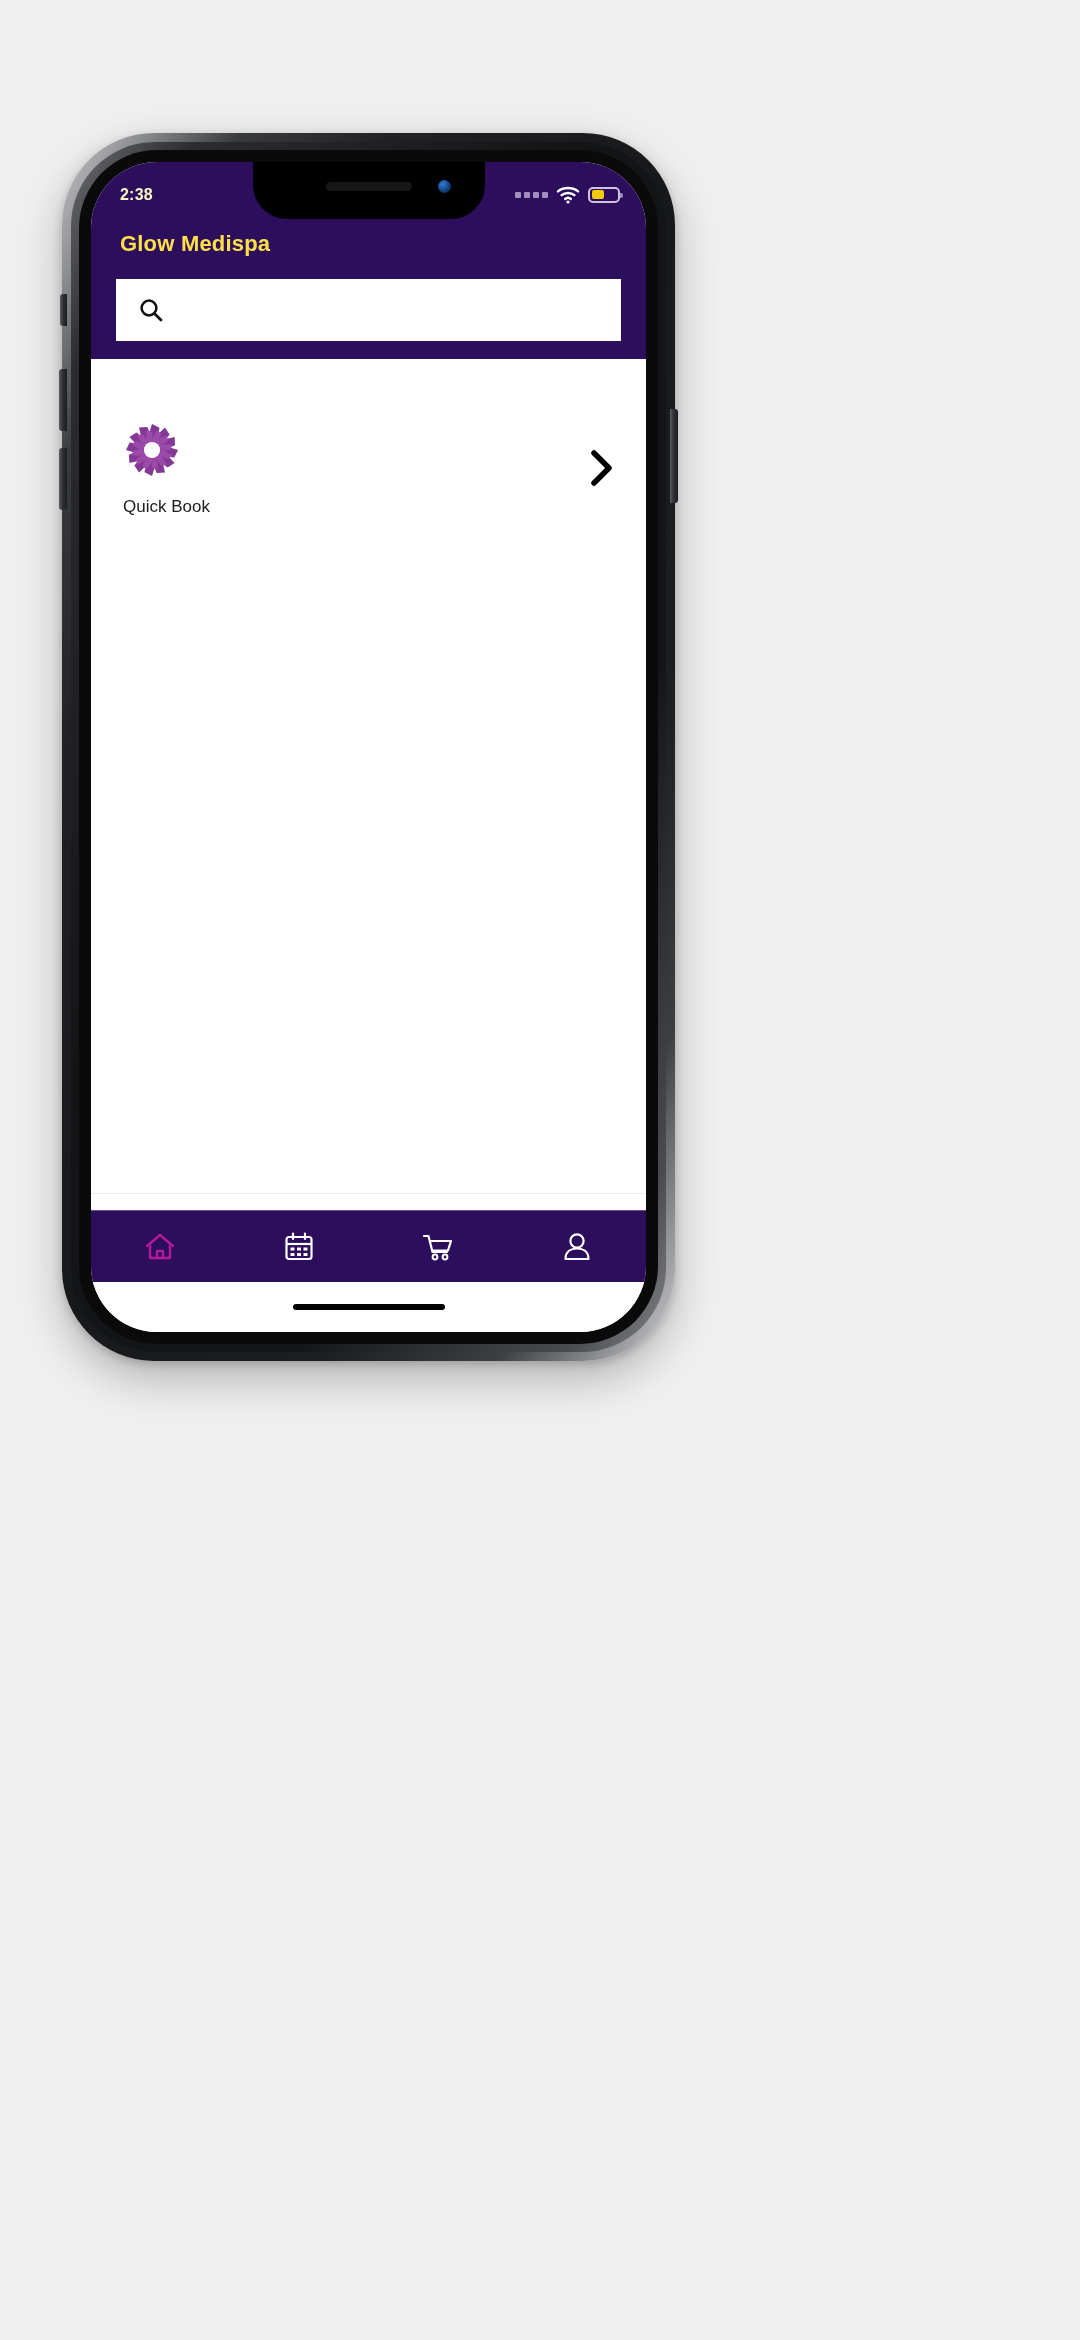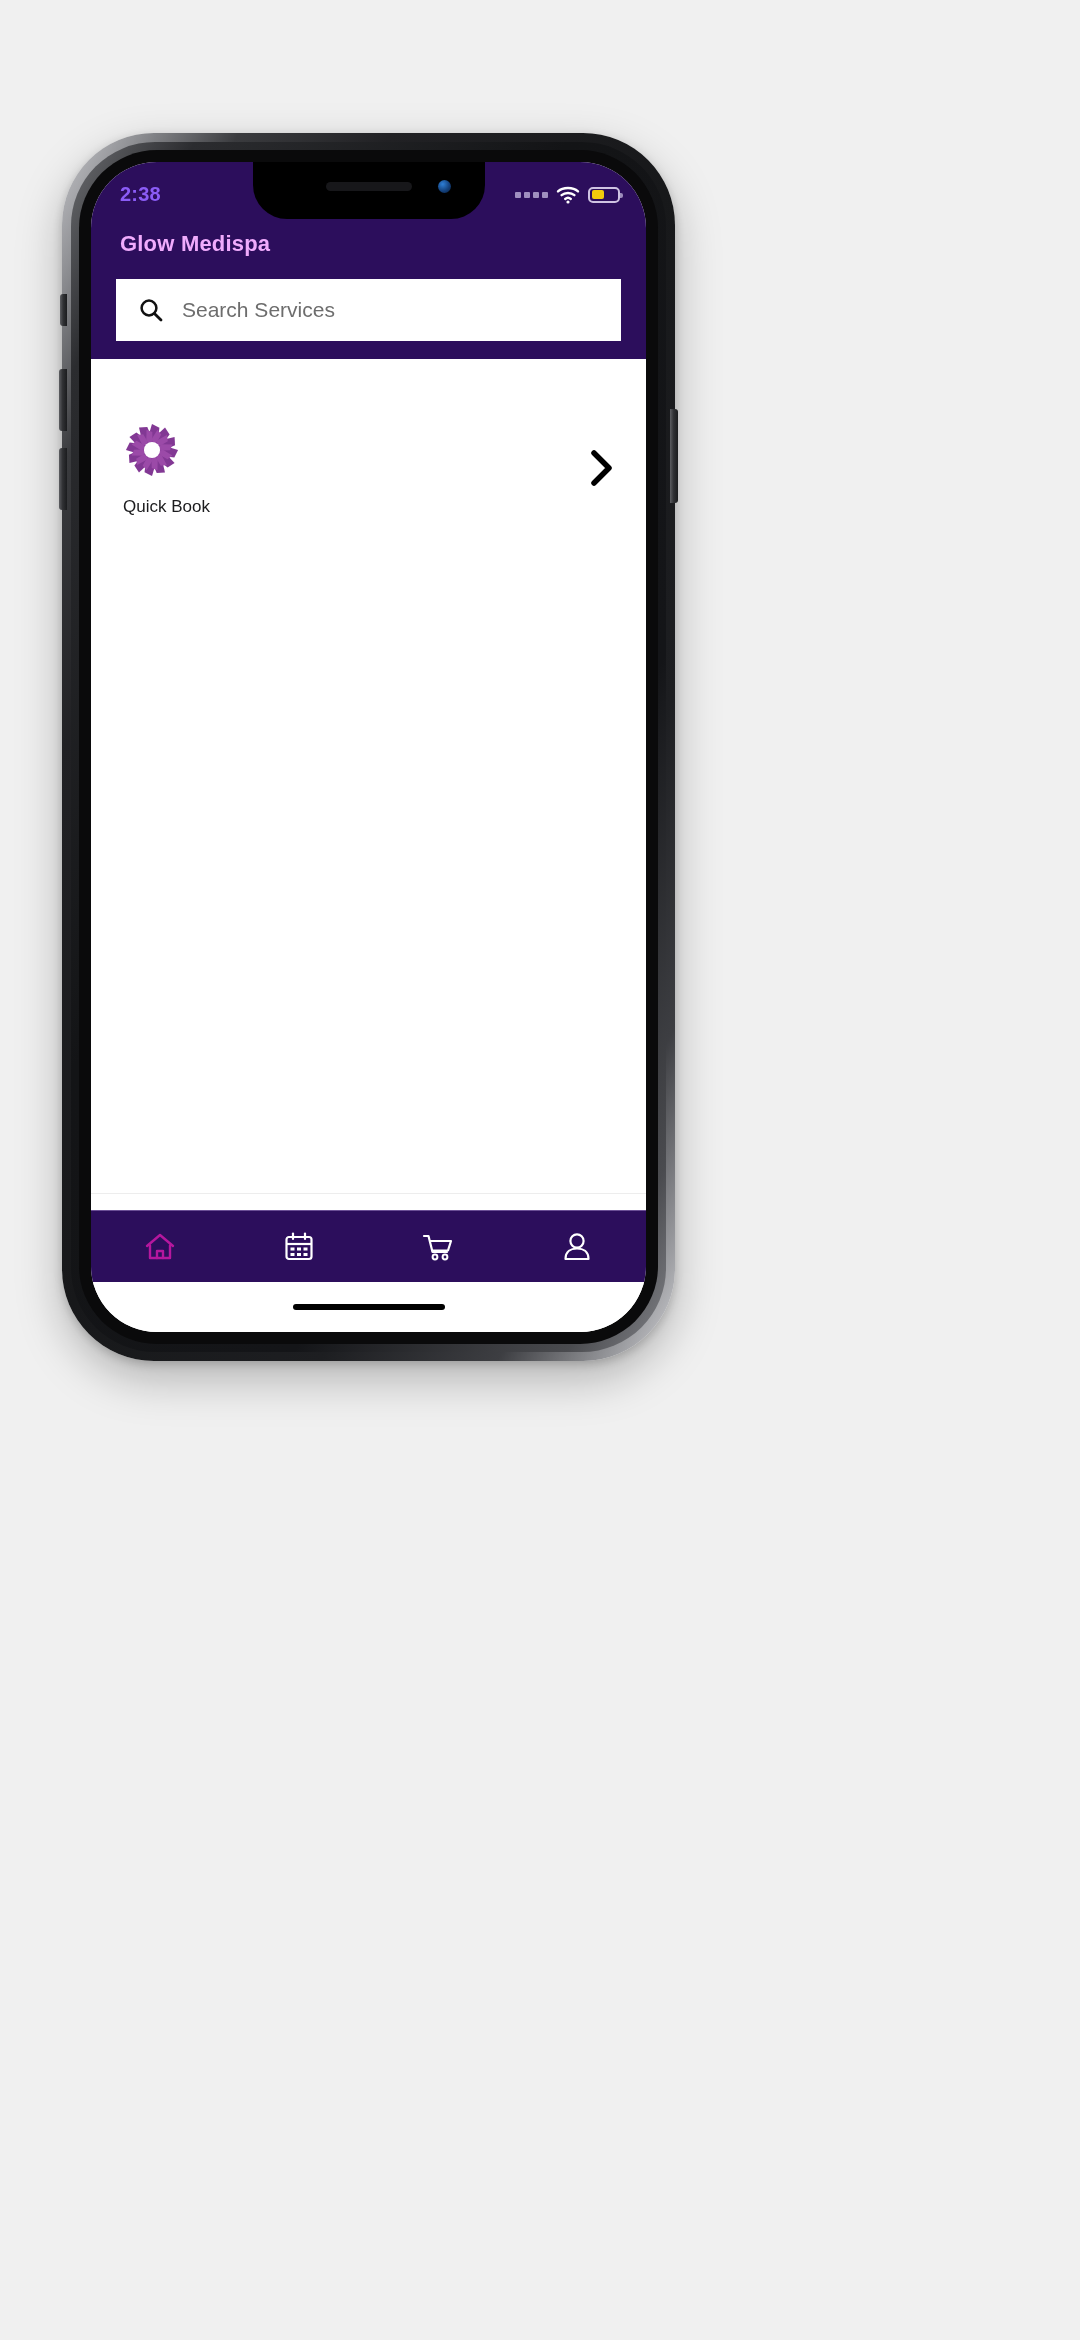--- a/index.html
+++ b/index.html
@@ -93,22 +93,22 @@
     position: relative;
   }
   #status-bar {
     height: 57px;
     display: flex;
     align-items: center;
     justify-content: space-between;
     padding: 0 26px 0 29px;
   }
   #status-time {
-    color: #8b5cf6;
-    font-size: 20px;
+    color: #fef9c3;
+    font-size: 16px;
     font-weight: bold;
     letter-spacing: 0.2px;
     padding-top: 8px;
   }
   #status-right {
     display: flex;
     align-items: center;
     gap: 8px;
     padding-top: 8px;
   }
@@ -121,21 +121,21 @@
     padding: 1.5px;
     position: relative;
   }
   #battery-fill { width: 48%; height: 100%; background: #f2cb0c; border-radius: 2px; }
   #battery-tip {
     position: absolute; right: -5px; top: 4.5px;
     width: 3px; height: 5px; background: #9c8cbb; border-radius: 0 2px 2px 0;
   }
 
   #app-title {
-    color: #f0abfc;
+    color: #fde047;
     font-size: 22px;
     font-weight: bold;
     padding: 12px 0 0 29px;
     letter-spacing: 0.2px;
   }
 
   #search-wrap { padding: 22px 25px 0 25px; }
   #search-bar {
     background: #ffffff;
     height: 62px;
@@ -260,21 +260,20 @@
         </div>
 
         <div id="app-title">Glow Medispa</div>
 
         <div id="search-wrap">
           <div id="search-bar">
             <svg width="26" height="26" viewBox="0 0 26 26">
               <circle cx="11" cy="11" r="7.4" stroke="#111111" stroke-width="2.5" fill="none"></circle>
               <line x1="16.4" y1="16.4" x2="23" y2="23" stroke="#111111" stroke-width="2.8" stroke-linecap="round"></line>
             </svg>
-            <input id="search-input" type="text" placeholder="Search Services" style="">
           </div>
         </div>
       </div>
 
       <div id="content">
         <div id="quick-book-row">
           <div id="quick-book-left">
             <svg width="62" height="62" viewBox="0 0 100 100">
               <g fill="#7b2d8e">
                 <g transform="rotate(0 50 50)">

